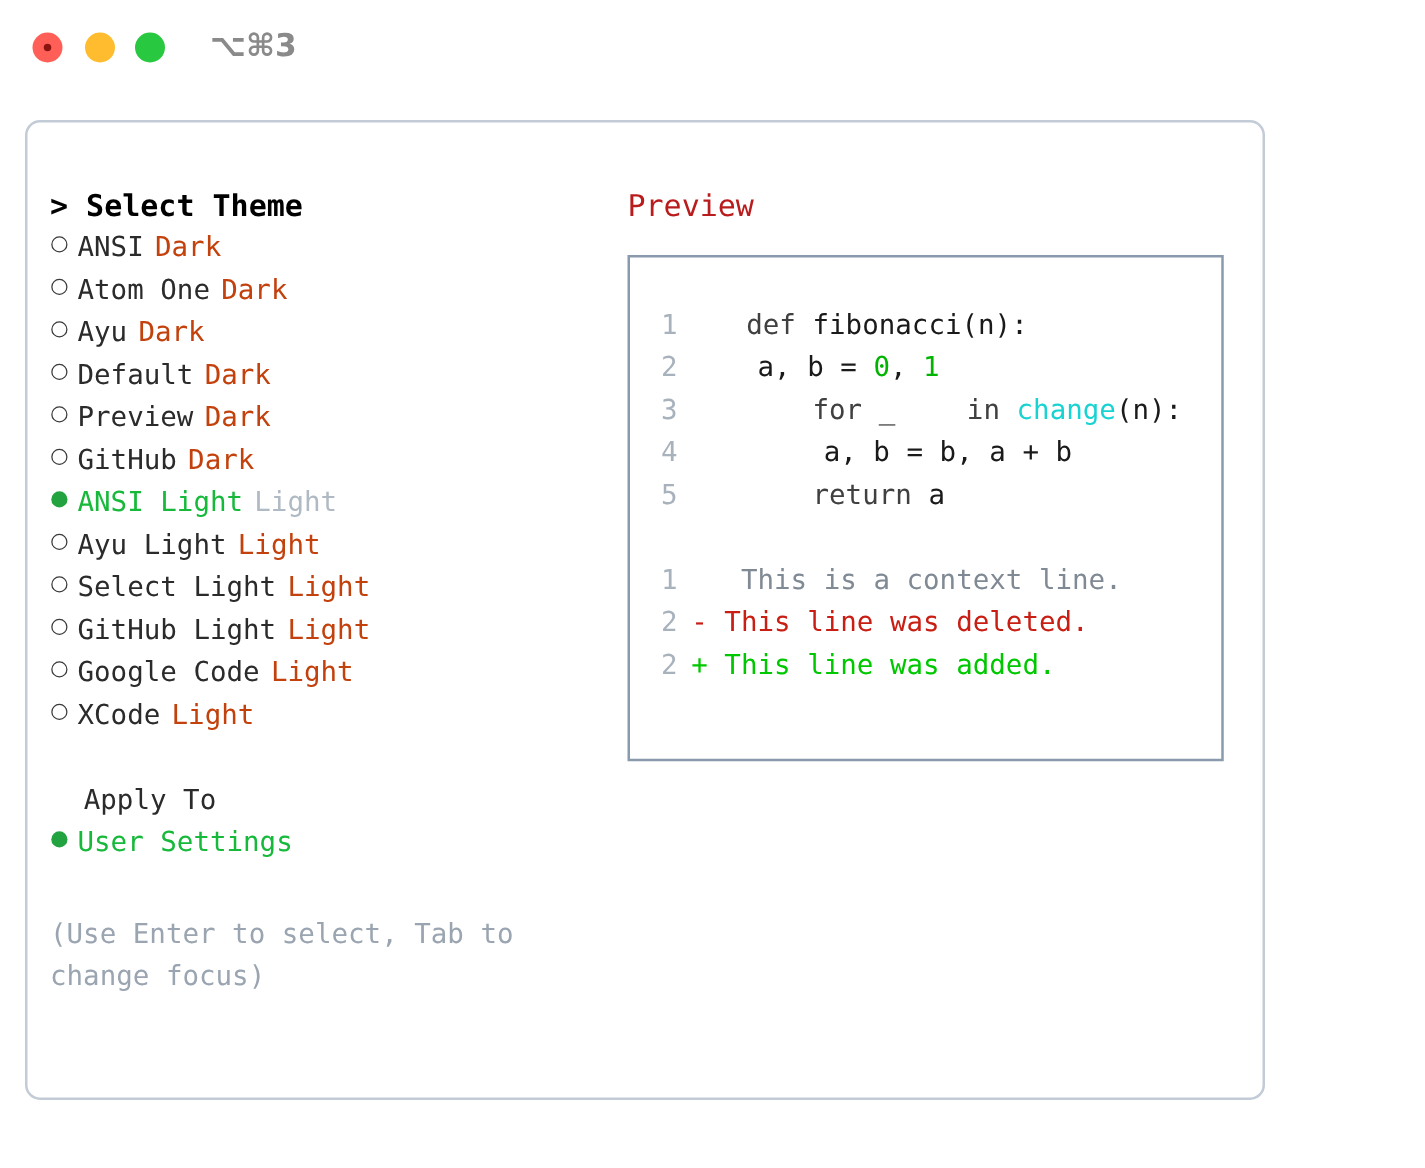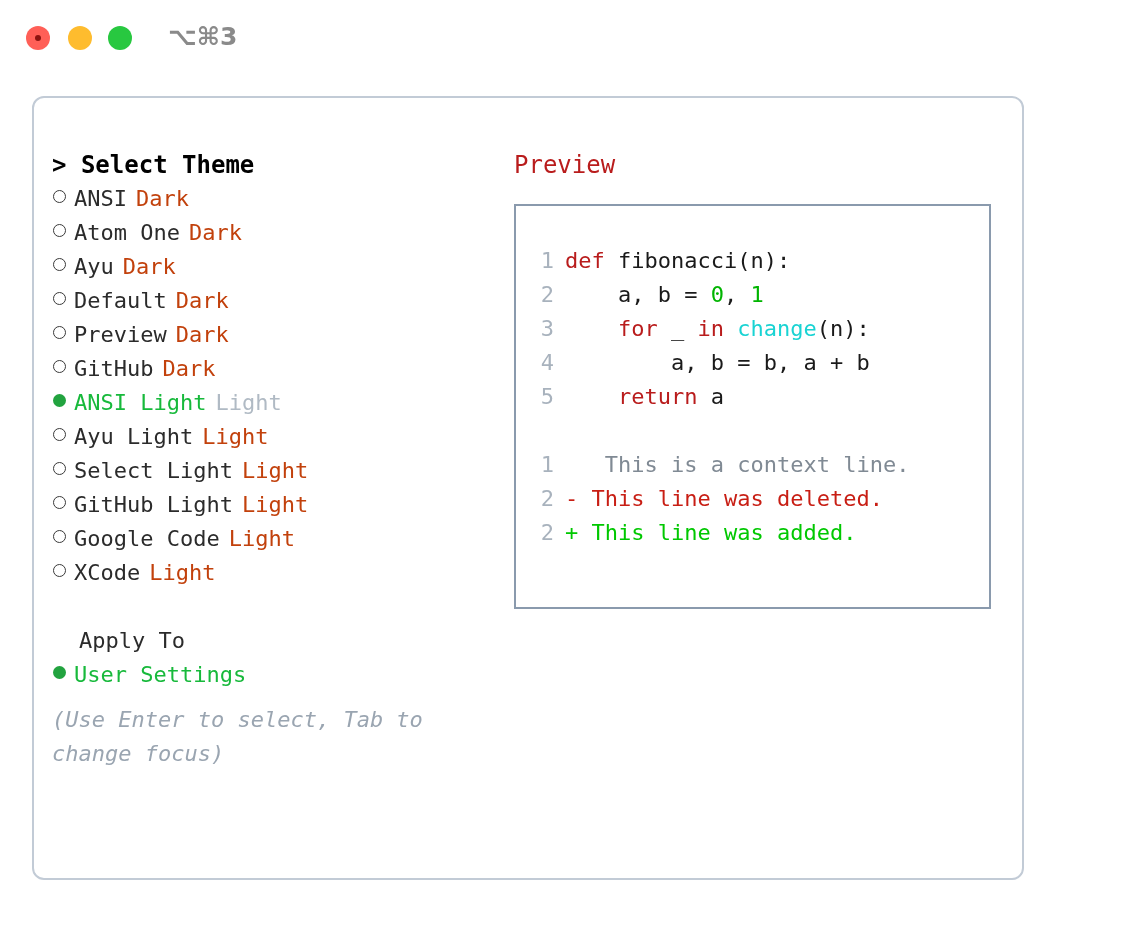--- a/index.html
+++ b/index.html
@@ -59,21 +59,21 @@
     font-size: 25px;
     font-weight: bold;
     color: #8a8a8a;
     letter-spacing: 0px;
     font-family: "DejaVu Sans", "Liberation Sans", sans-serif;
   }
 
   
   .panel {
     position: absolute;
-    left: 32px;
+    left: 20px;
     top: 96px;
     width: 992px;
     height: 784px;
     border: 2px solid #c2cbd6;
     border-radius: 12px;
     background: #ffffff;
     box-sizing: border-box;
   }
 
   
@@ -138,27 +138,26 @@
 
   .apply-title {
     font-size: 22px;
     color: #2b2b2b;
     line-height: 34px;
     padding-left: 27px;
     white-space: pre;
   }
 
   .hint {
-    margin-top: 11px;
+    margin-top: 39px;
     font-size: 22px;
     color: #9aa5b1;
     line-height: 34px;
     width: 420px;
     white-space: pre-wrap;
-    font-style: italic;
   }
 
   
   .right-col {
     position: absolute;
     left: 480px;
     top: 50px;
     width: 500px;
   }
 
@@ -189,21 +188,21 @@
   }
   .lineno {
     color: #a8b2bd;
     width: 22px;
     flex: 0 0 22px;
     text-align: right;
     margin-right: 11px;
   }
   .code-text { white-space: pre; }
 
-  .tok-kw  { color: #b91c1c; }
+  .tok-kw  { color: #404040; margin-left: 44px; }
   .tok-num { color: #00b400; }
   .tok-fn  { color: #19d3d3; }
   .tok-pl  { color: #1a1a1a; }
 
   .gap-line { height: 34px; }
 
   .diff-ctx { color: #808a94; }
   .diff-del { color: #c81e14; }
   .diff-add { color: #00c800; }
 </style>

